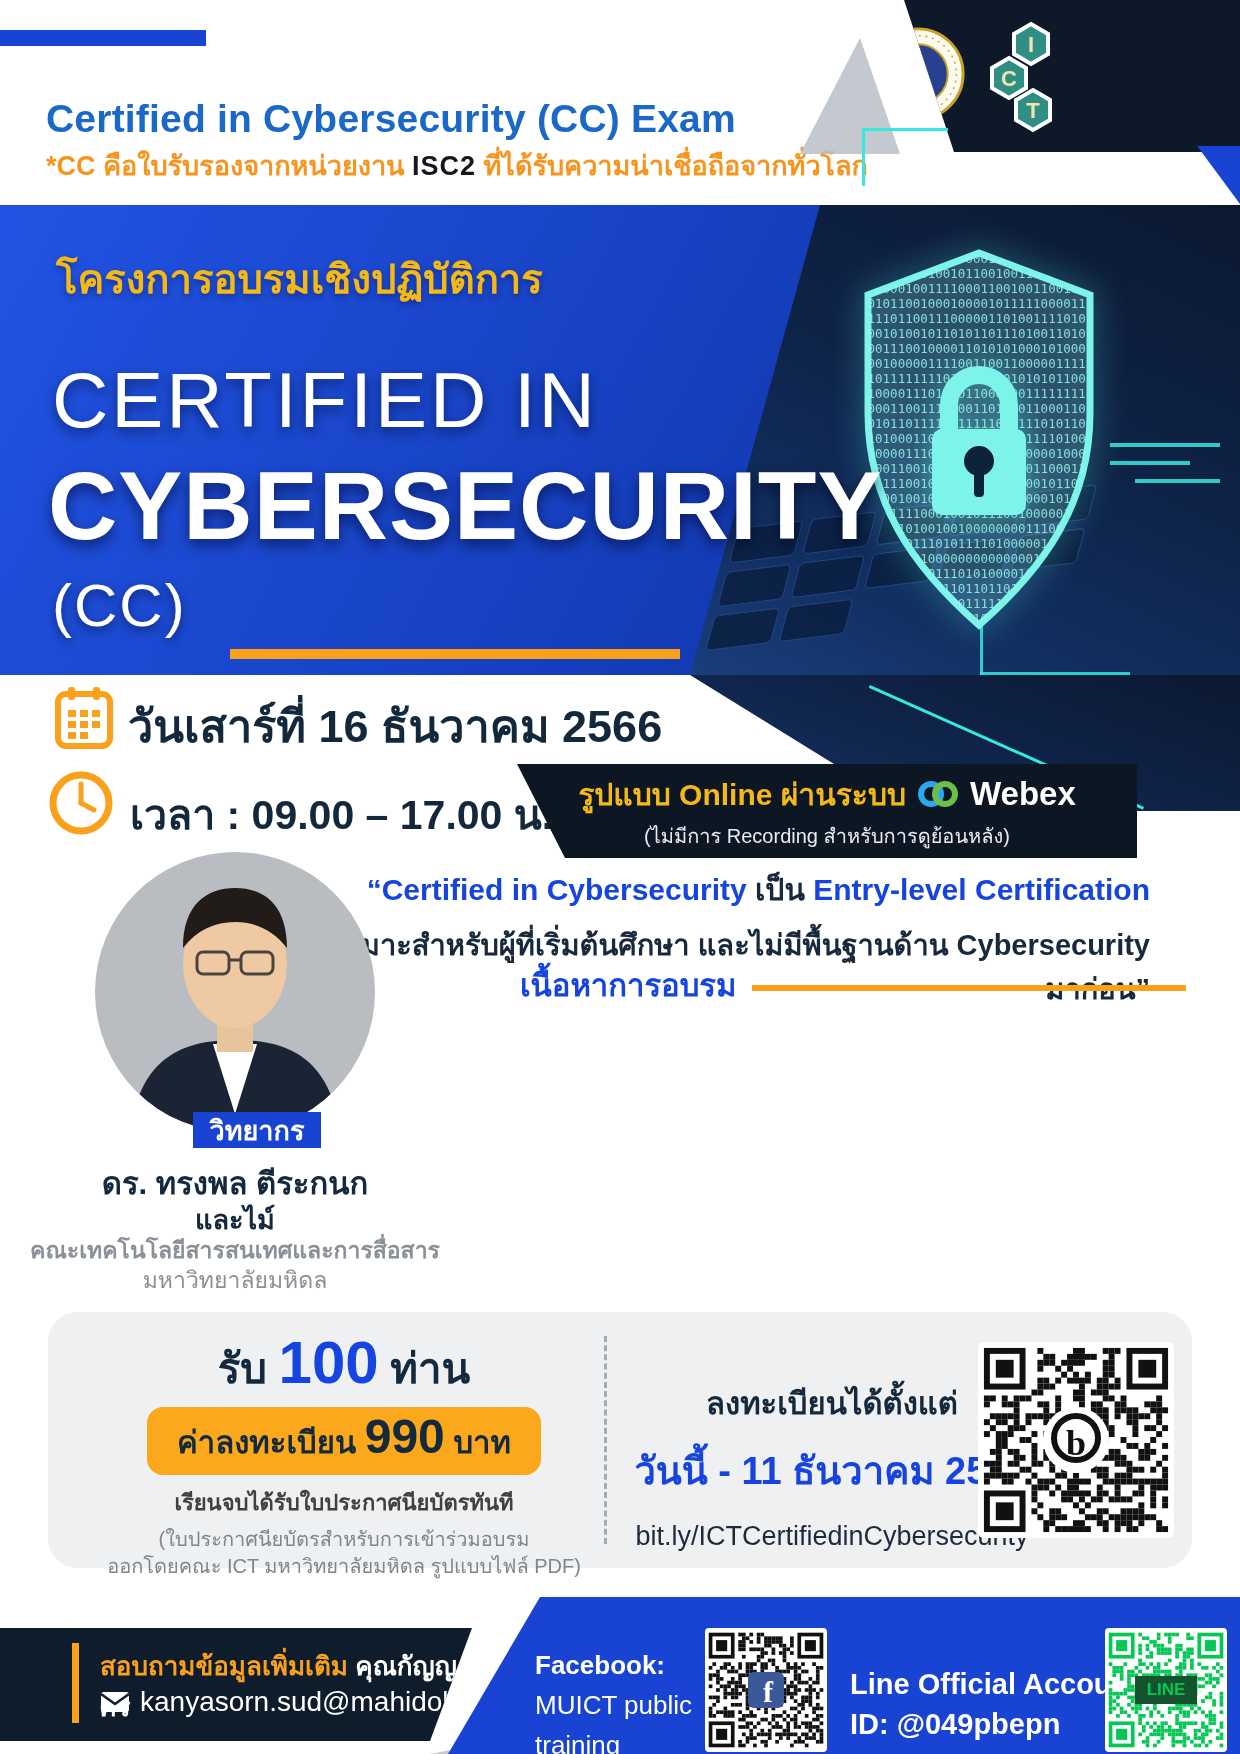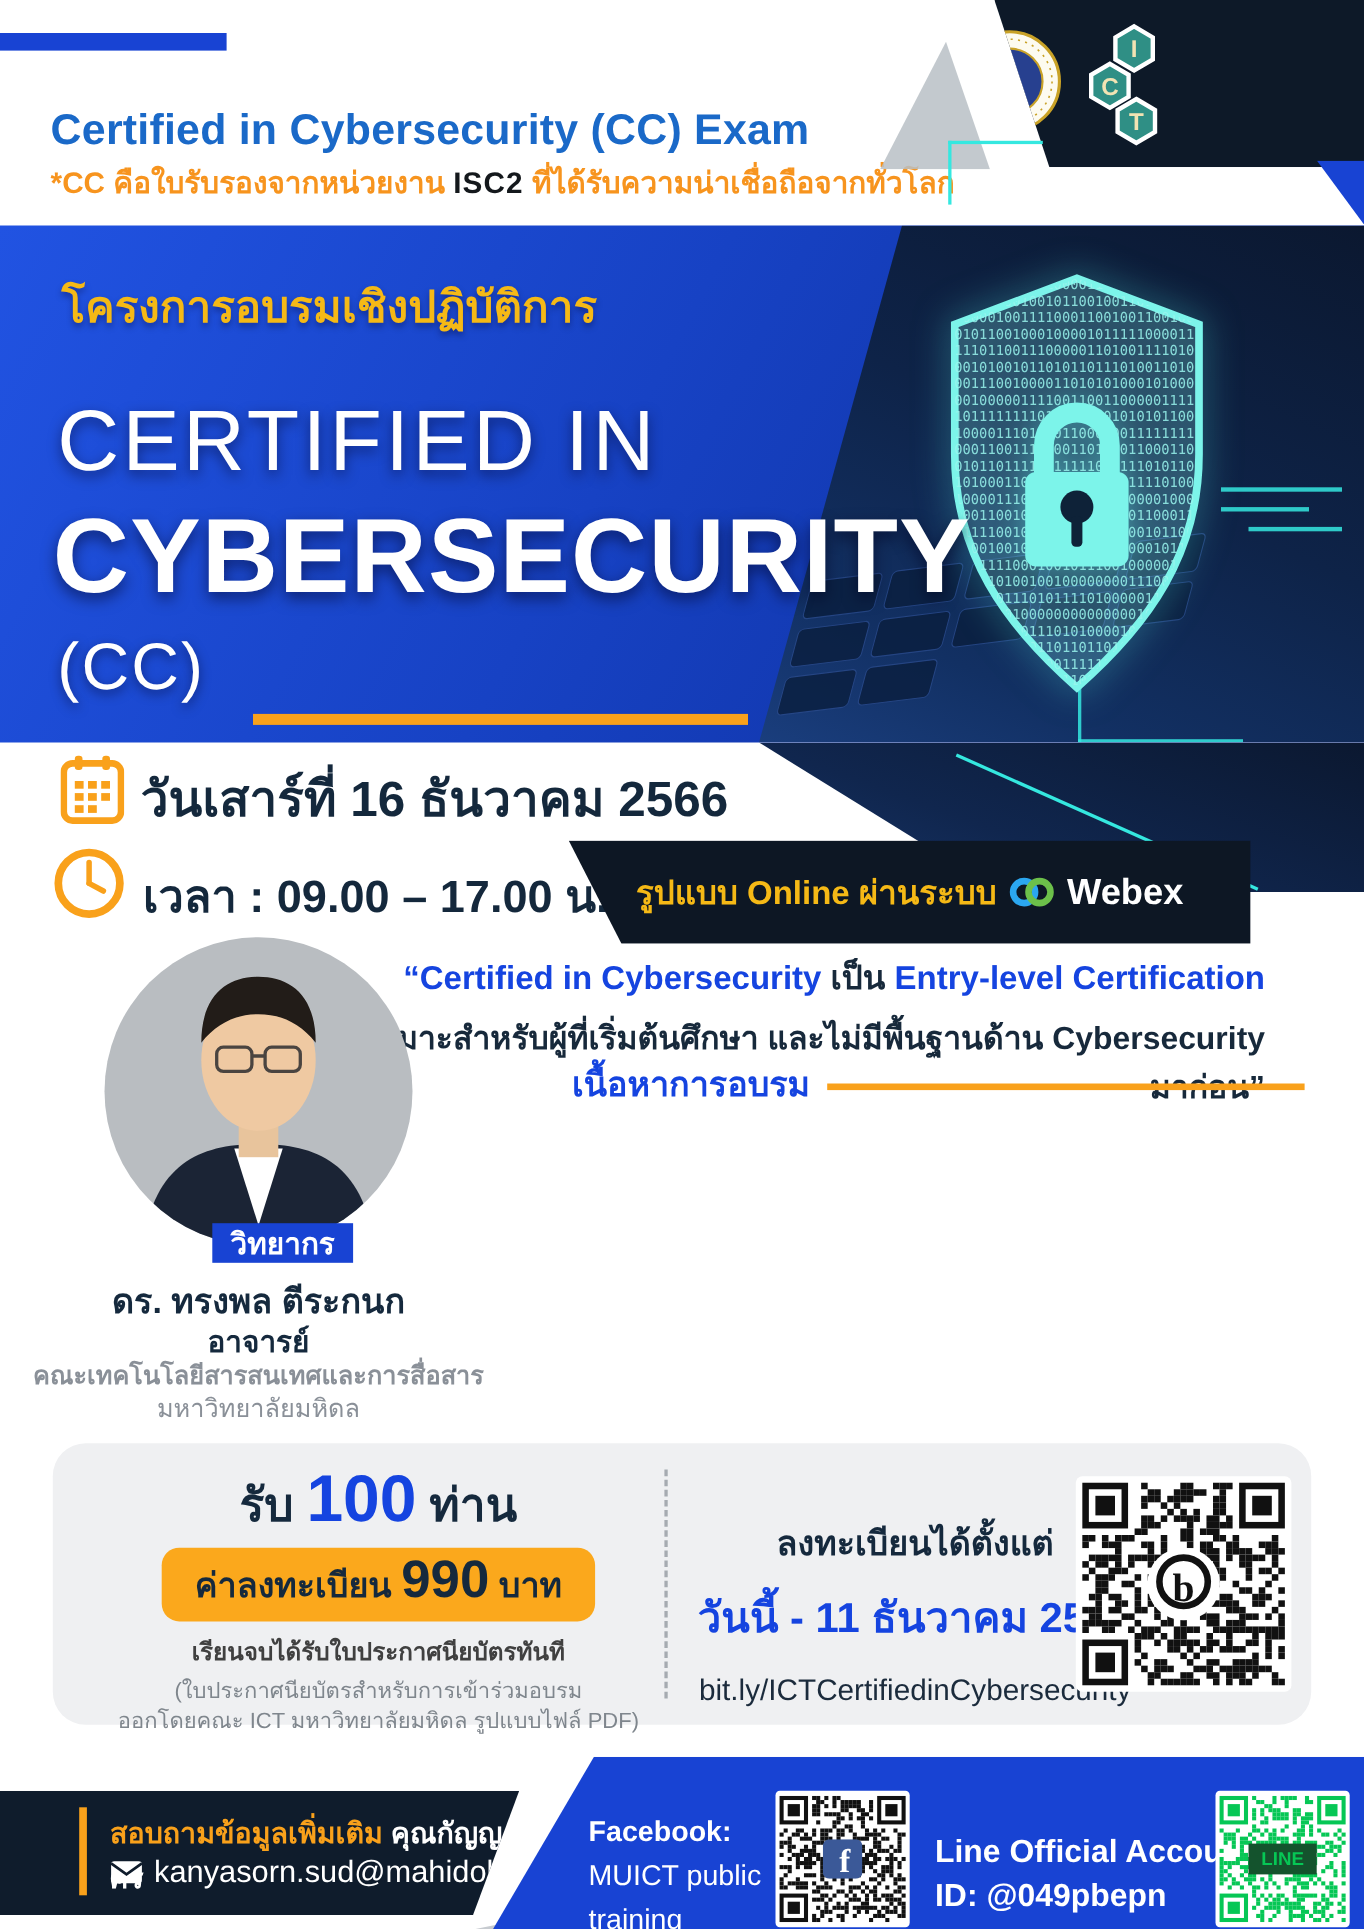--- a/index.html
+++ b/index.html
@@ -261,20 +261,21 @@
 
   <div class="abs webex-box">
     <div class="webex-row">
       <span class="webex-th">รูปแบบ Online ผ่านระบบ</span>
       <svg width="44" height="30" viewBox="0 0 44 30">
         <circle cx="15" cy="15" r="10" fill="none" stroke="#2BA7F0" stroke-width="6"></circle>
         <circle cx="29" cy="15" r="10" fill="none" stroke="#6CC04A" stroke-width="6"></circle>
       </svg>
       <span class="webex-name">Webex</span>
     </div>
+    <div class="webex-note">(ไม่มีการ Recording สำหรับการดูย้อนหลัง)</div>
   </div>
 
   <div class="abs quote">
     <span class="b">“Certified in Cybersecurity</span><span class="d"> เป็น </span><span class="b">Entry-level Certification</span>
     <span class="quote2">เหมาะสำหรับผู้ที่เริ่มต้นศึกษา และไม่มีพื้นฐานด้าน Cybersecurity มาก่อน”</span>
   </div>
 
   <div class="abs photo-circle">
     <svg width="280" height="280" viewBox="0 0 280 280">
       <path d="M35 280 C45 205 88 188 140 188 C192 188 235 205 245 280 Z" fill="#1B2435"></path>
@@ -284,21 +285,21 @@
       <path d="M88 96 C88 52 112 36 140 36 C168 36 192 52 192 96 C178 78 160 70 140 70 C120 70 102 78 88 96 Z" fill="#221C18"></path>
       <g fill="none" stroke="#4a4440" stroke-width="3">
         <rect x="102" y="100" width="32" height="22" rx="6"></rect>
         <rect x="146" y="100" width="32" height="22" rx="6"></rect>
         <line x1="134" y1="108" x2="146" y2="108"></line>
       </g>
     </svg>
   </div>
   <div class="abs badge">วิทยากร</div>
   <div class="abs spk spk-name">ดร. ทรงพล ตีระกนก</div>
-  <div class="abs spk spk-pos">อาจารย์</div>
+  <div class="abs spk spk-pos">และไม์</div>
   <div class="abs spk spk-fac">คณะเทคโนโลยีสารสนเทศและการสื่อสาร</div>
   <div class="abs spk spk-uni">มหาวิทยาลัยมหิดล</div>
 
   <div class="abs content-head">
     <span class="content-title">เนื้อหาการอบรม</span>
     <span class="content-rule"></span>
   </div>
 
   <div class="abs reg">
     <div class="reg-left">

